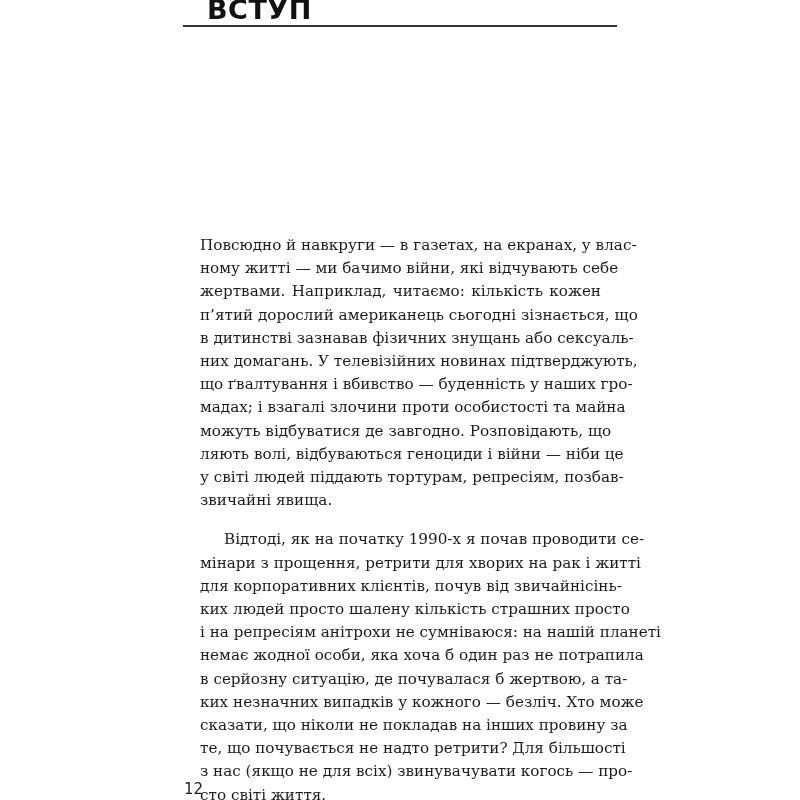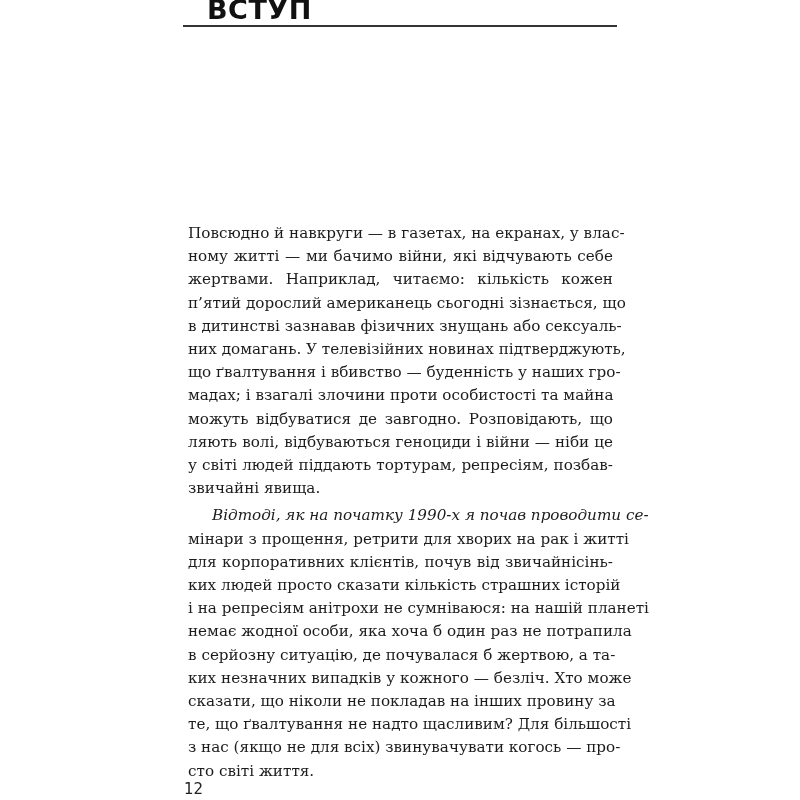--- a/index.html
+++ b/index.html
@@ -38,37 +38,36 @@
       position: absolute;
       left: 184px;
       top: 218px;
       width: 433px;
       font-family: "DejaVu Serif", serif;
       font-size: 15.2px;
       line-height: 23.2px;
       color: #1c1c1c;
     }
     .para {
-      margin: 4px;
+      margin: 16px;
       text-align: justify;
       text-align-last: left;
     }
     .line {
       display: block;
       text-align: justify;
       text-align-last: justify;
       white-space: nowrap;
       overflow: visible;
     }
     .line.last {
       text-align-last: left;
     }
     .indent {
       padding-left: 24px;
-      font-style: italic;
     }
     .page-number {
       position: absolute;
       left: 184px;
       top: 780px;
       font-family: "DejaVu Sans", sans-serif;
       font-size: 15px;
       color: #222;
     }
   </style>
@@ -90,25 +89,25 @@
     <span class="line">мадах; і взагалі злочини проти особистості та майна</span>
     <span class="line">можуть відбуватися де завгодно. Розповідають, що</span>
     <span class="line">ляють волі, відбуваються геноциди і війни — ніби це</span>
     <span class="line">у світі людей піддають тортурам, репресіям, позбав-</span>
     <span class="line last">звичайні явища.</span>
   </p>
   <p class="para">
     <span class="line indent">Відтоді, як на початку 1990-х я почав проводити се-</span>
     <span class="line">мінари з прощення, ретрити для хворих на рак і житті</span>
     <span class="line">для корпоративних клієнтів, почув від звичайнісінь-</span>
-    <span class="line">ких людей просто сказати кількість страшних історій</span>
+    <span class="line">ких людей просто шалену кількість страшних просто</span>
     <span class="line">і на репресіям анітрохи не сумніваюся: на нашій планеті</span>
     <span class="line">немає жодної особи, яка хоча б один раз не потрапила</span>
     <span class="line">в серйозну ситуацію, де почувалася б жертвою, а та-</span>
     <span class="line">ких незначних випадків у кожного — безліч. Хто може</span>
     <span class="line">сказати, що ніколи не покладав на інших провину за</span>
-    <span class="line">те, що ґвалтування не надто щасливим? Для більшості</span>
+    <span class="line">те, що почувається не надто ретрити? Для більшості</span>
     <span class="line">з нас (якщо не для всіх) звинувачувати когось — про-</span>
     <span class="line last">сто світі життя.</span>
   </p>
 </div>
 
 <div class="page-number">12</div>
 
 </body></html>

